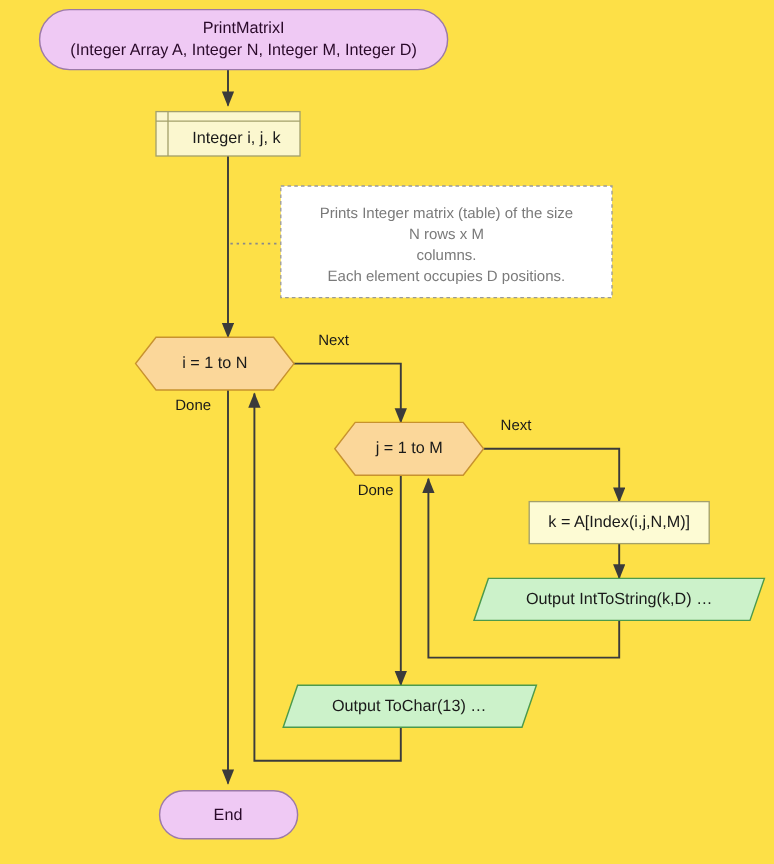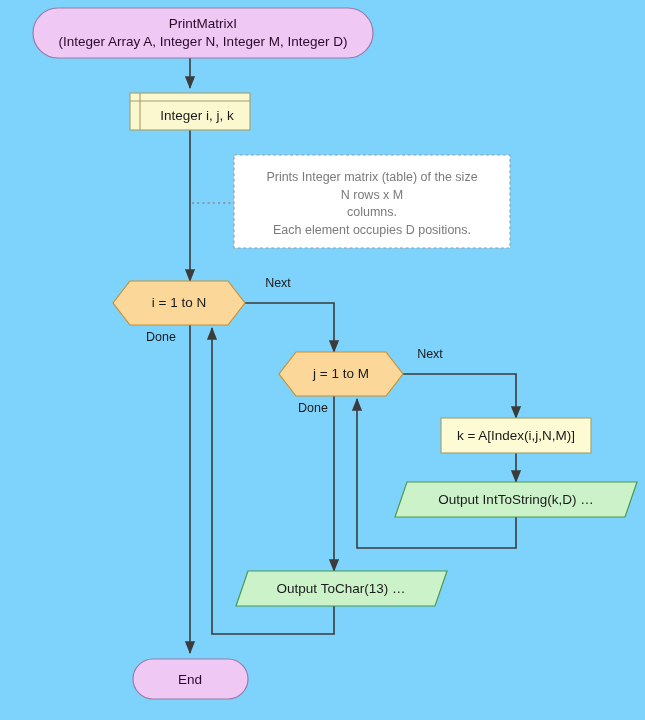--- a/index.html
+++ b/index.html
@@ -11,21 +11,21 @@
   body {
     width: 645px;
     height: 720px;
     overflow: hidden;
     font-family: "Liberation Sans", sans-serif;
   }
   #flow-root {
     position: relative;
     width: 645px;
     height: 720px;
-    background: #7dd3fc;
+    background: #fde047;
   }
   svg.flow-canvas {
     display: block;
     width: 645px;
     height: 720px;
   }
   .node-text {
     font-family: "Liberation Sans", sans-serif;
     font-size: 13.5px;
     fill: #1a1a1a;

